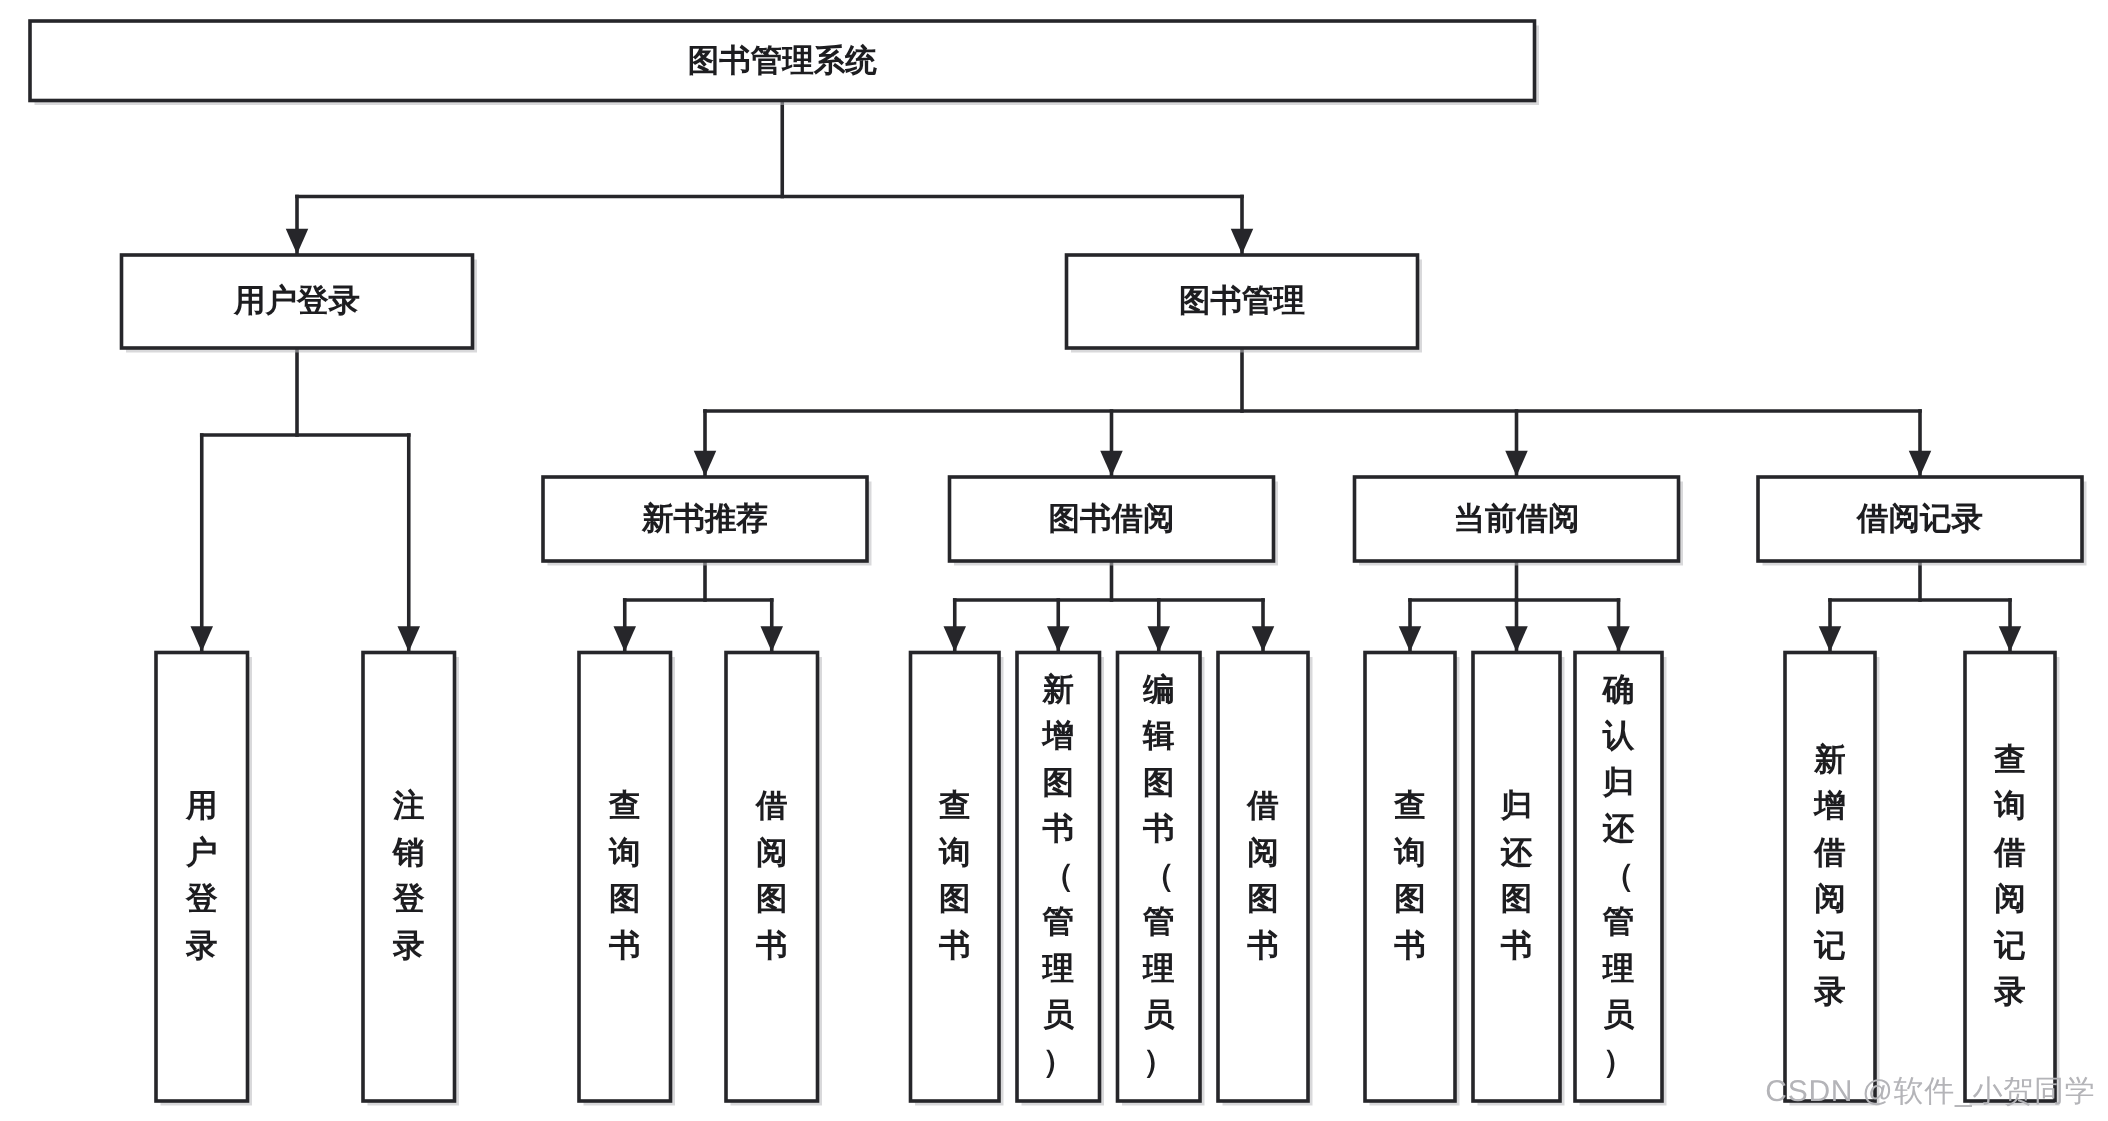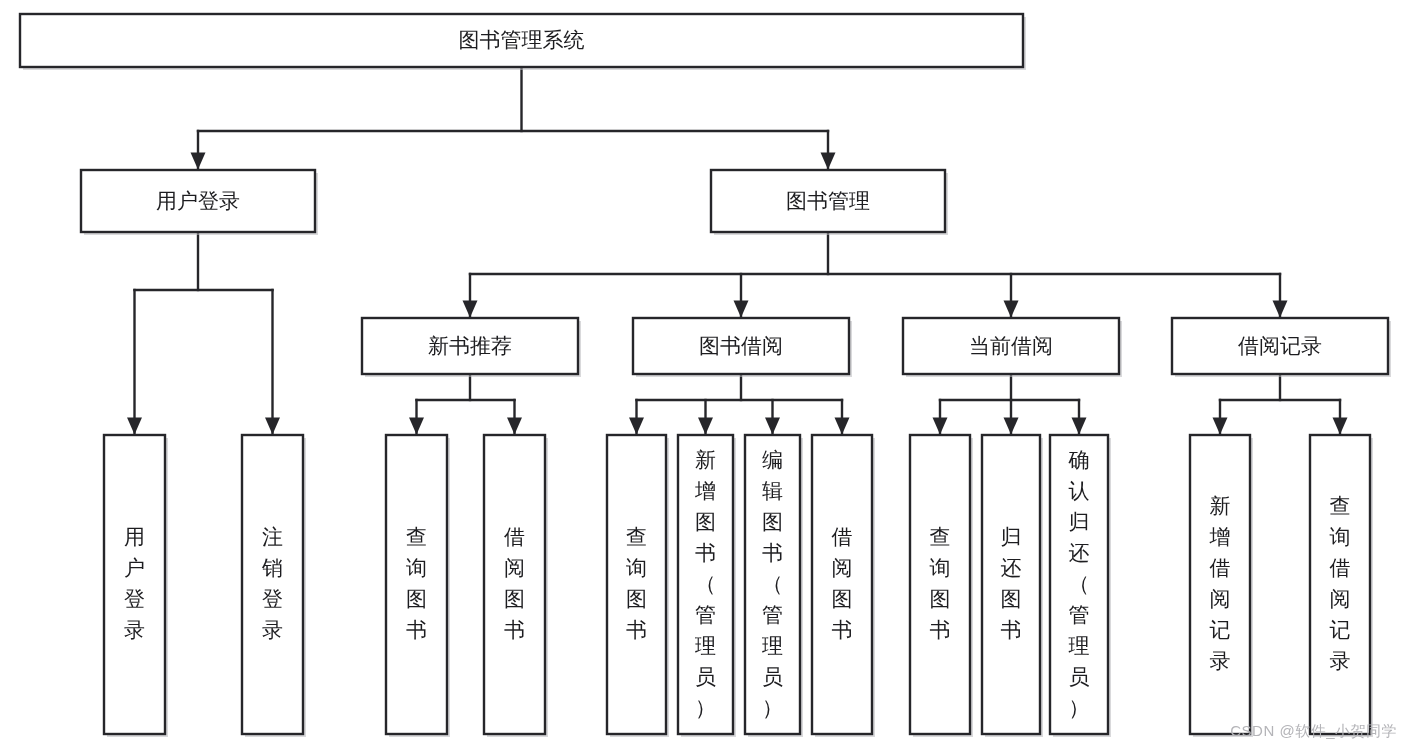--- a/index.html
+++ b/index.html
@@ -13,20 +13,21 @@
     font-family: "Liberation Sans", "DejaVu Sans", sans-serif;
     overflow: hidden;
     position: relative;
   }
   #diagram-root {
     position: absolute;
     left: 0;
     top: 0;
     width: 1332px;
     height: 747px;
+    font-weight: bold;
   }
   svg.diagram {
     display: block;
     width: 1405px;
     height: 747px;
   }
   .node-rect {
     fill: #ffffff;
     stroke: #26262a;
     stroke-width: 2.4;
@@ -53,21 +54,21 @@
   }
   .node-label.vertical {
     font-size: 21px;
     letter-spacing: 0px;
   }
   .watermark {
     position: absolute;
     right: 8px;
     bottom: 6px;
     font-family: "Liberation Sans", "DejaVu Sans", sans-serif;
-    font-size: 15px;
+    font-size: 20px;
     color: #b4b4b8;
     white-space: nowrap;
     letter-spacing: 0.5px;
     user-select: none;
   }
 </style>
 </head>
 <body>
 
 <div id="diagram-root">

